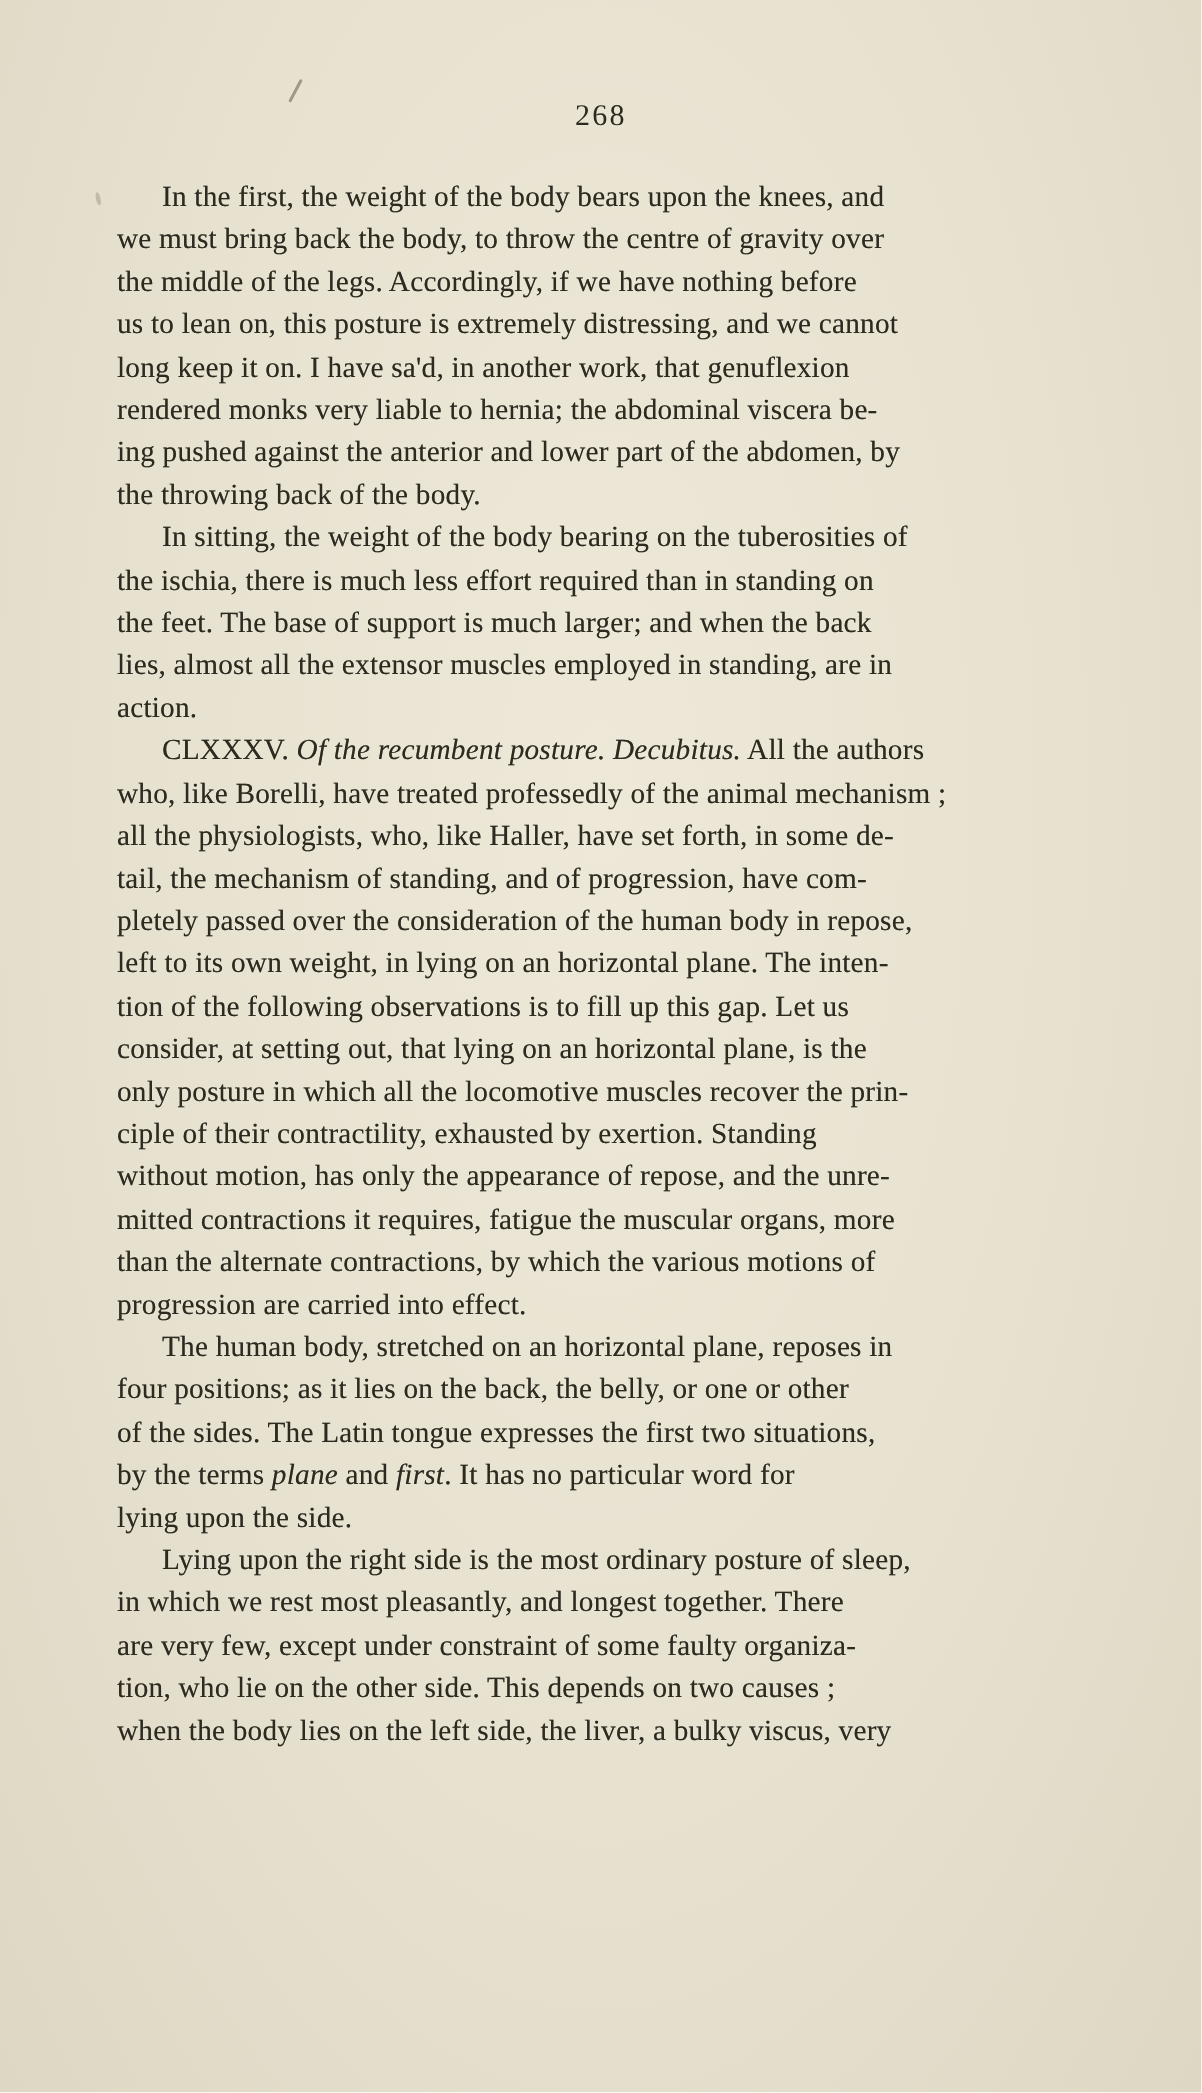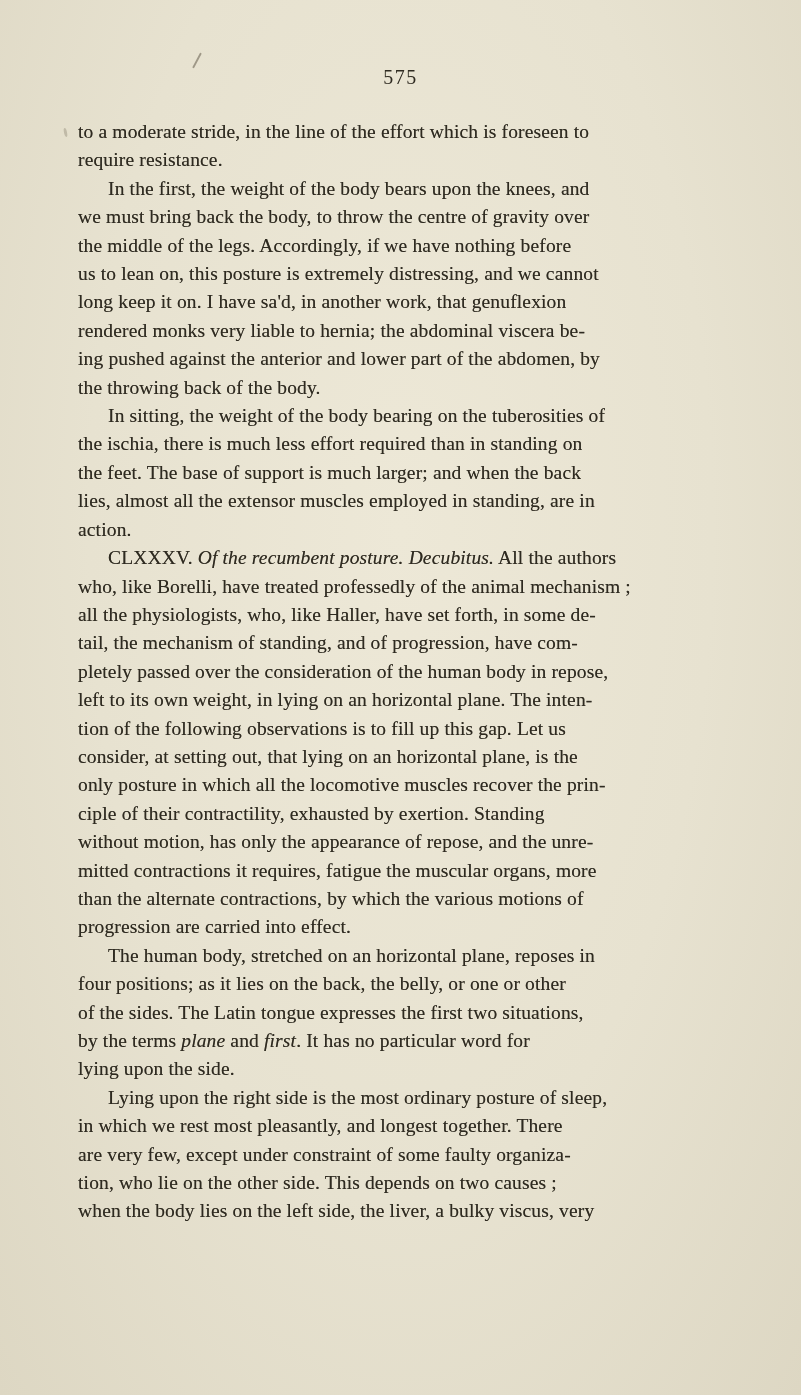--- a/index.html
+++ b/index.html
@@ -71,25 +71,23 @@
     opacity: 0.5;
   }
 </style>
 </head>
 <body>
 
 <div class="page">
   <div class="scan-mark scratch-top"></div>
   <div class="scan-mark fleck-left"></div>
 
-  <div class="page-number">575</div>
+  <div class="page-number">268</div>
 
   <div class="text-block">
-    <p class="para">to a moderate stride, in the line of the effort which is foreseen to
-require resistance.</p>
     <p class="para indent">In the first, the weight of the body bears upon the knees, and
 we must bring back the body, to throw the centre of gravity over
 the middle of the legs. Accordingly, if we have nothing before
 us to lean on, this posture is extremely distressing, and we cannot
 long keep it on. I have sa'd, in another work, that genuflexion
 rendered monks very liable to hernia; the abdominal viscera be-
 ing pushed against the anterior and lower part of the abdomen, by
 the throwing back of the body.</p>
     <p class="para indent">In sitting, the weight of the body bearing on the tuberosities of
 the ischia, there is much less effort required than in standing on

